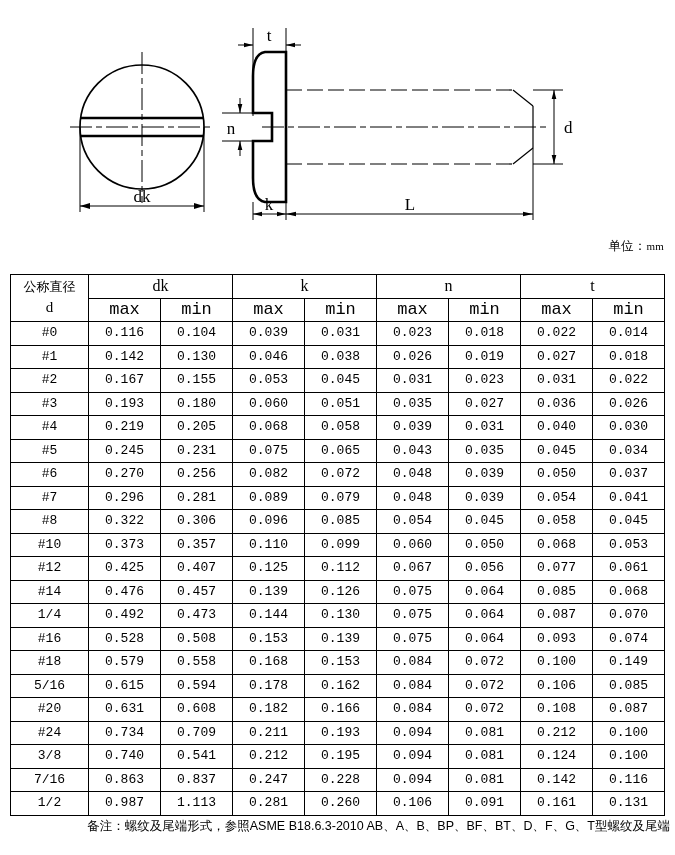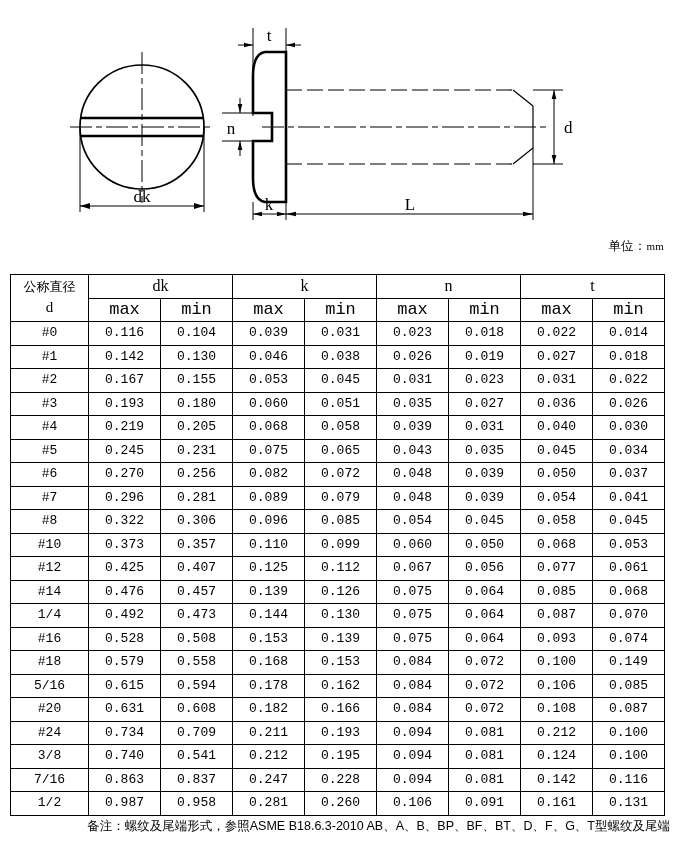--- a/index.html
+++ b/index.html
@@ -440,21 +440,21 @@
         <td>0.247</td>
         <td>0.228</td>
         <td>0.094</td>
         <td>0.081</td>
         <td>0.142</td>
         <td>0.116</td>
       </tr>
       <tr>
         <td class="dcell">1/2</td>
         <td>0.987</td>
-        <td>0.958</td>
+        <td>1.113</td>
         <td>0.281</td>
         <td>0.260</td>
         <td>0.106</td>
         <td>0.091</td>
         <td>0.161</td>
         <td>0.131</td>
       </tr>
     </tbody>
 </table>
 

